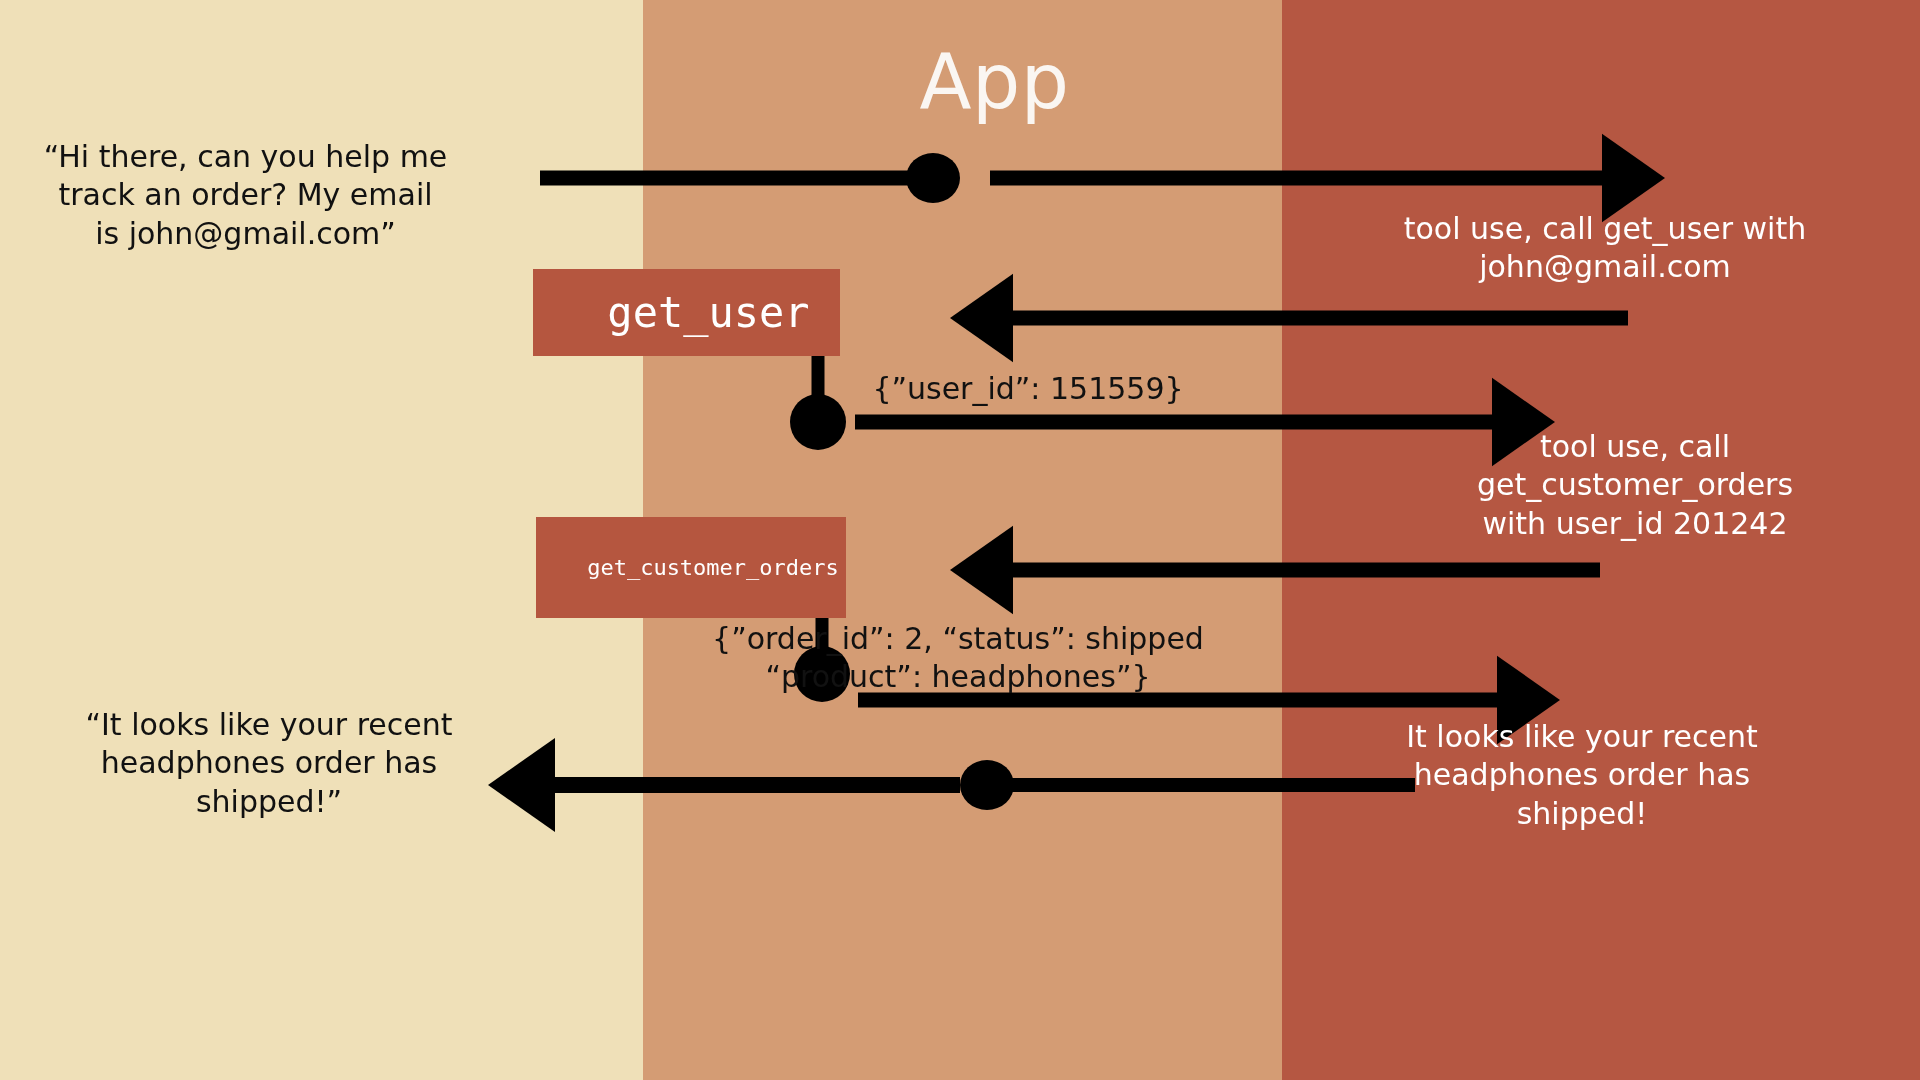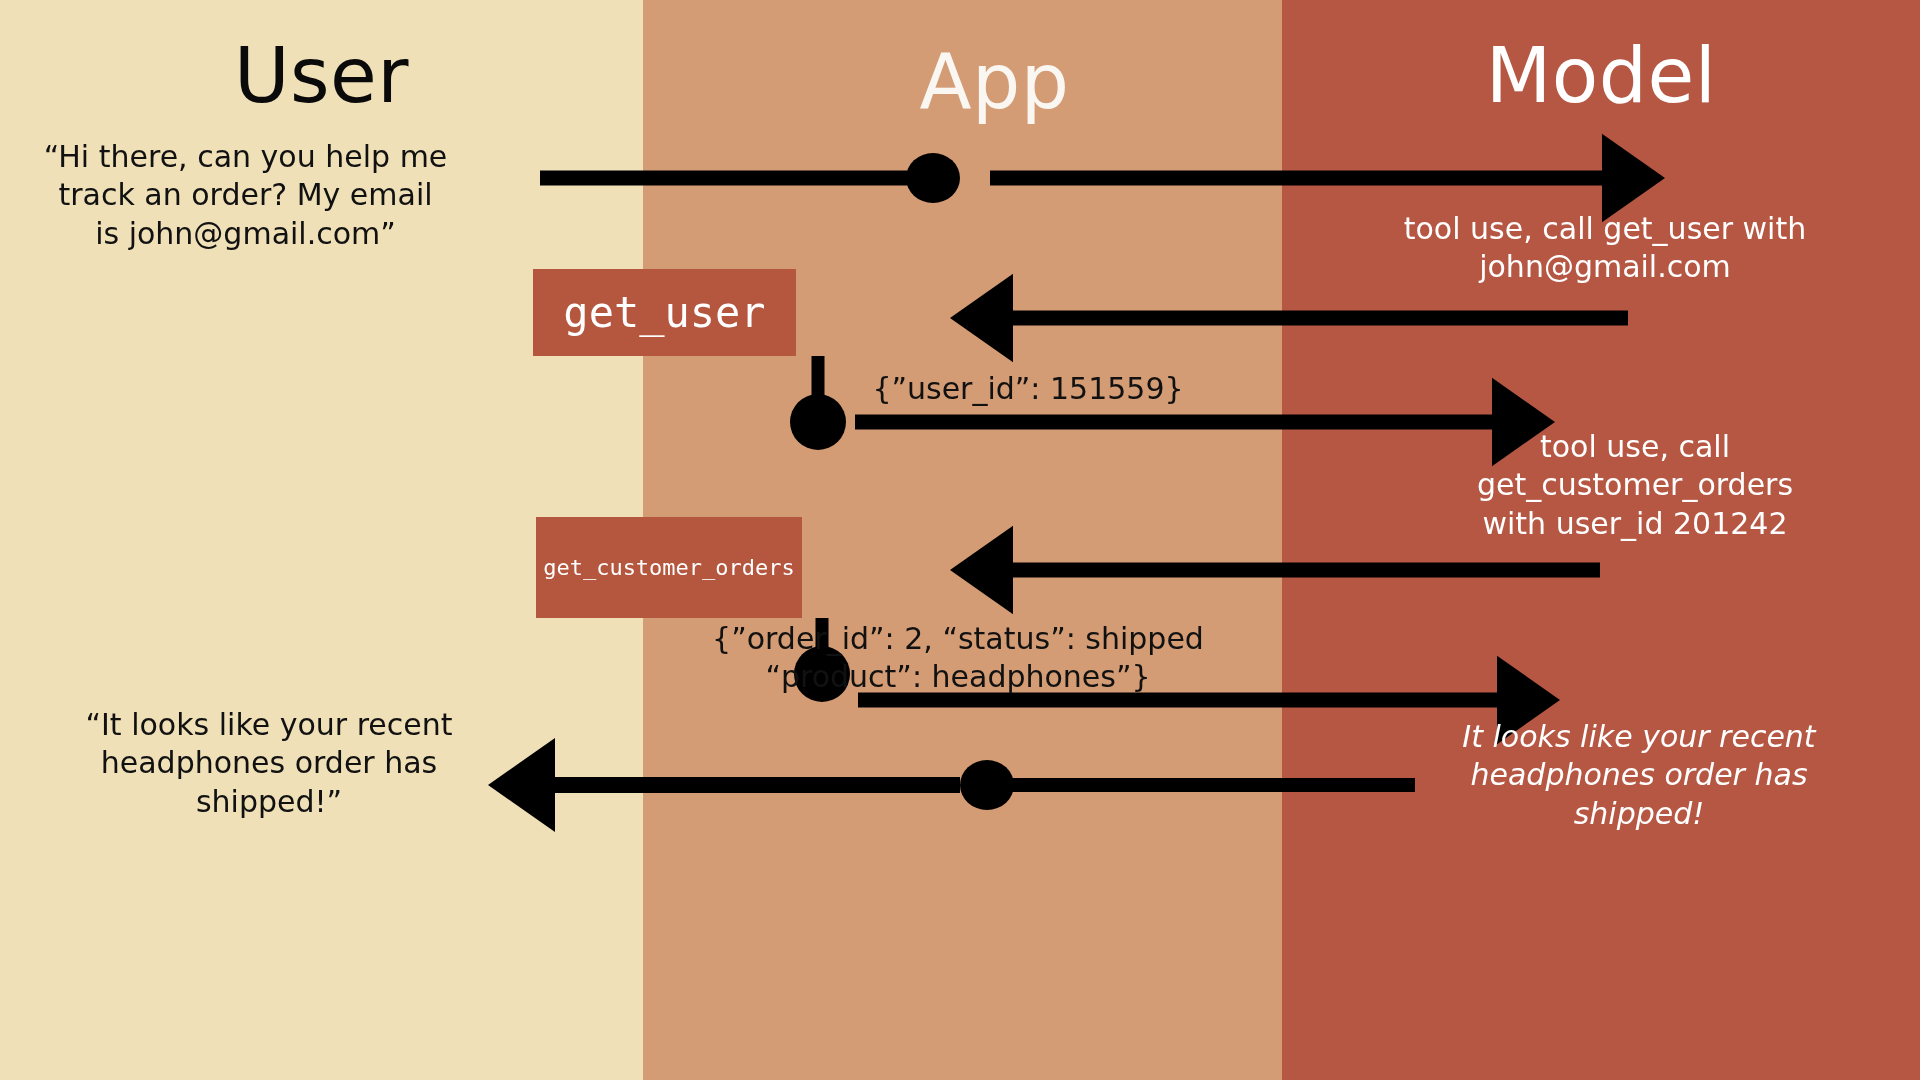--- a/index.html
+++ b/index.html
@@ -50,31 +50,32 @@
   }
   .msg-dark  { color: #111111; }
   .msg-light { color: #FFFFFF; }
 
   .msg-user-q      { left: 18px;   width: 455px; top: 138px; }
   .msg-model-1     { left: 1325px; width: 560px; top: 210px; }
   .msg-json-1      { left: 748px;  width: 560px; top: 370px; }
   .msg-model-2     { left: 1395px; width: 480px; top: 428px; }
   .msg-json-2      { left: 668px;  width: 580px; top: 620px; }
   .msg-user-a      { left: 49px;   width: 440px; top: 706px; }
-  .msg-model-3     { left: 1400px; width: 478px; top: 718px; font-style: italic; }
+  .msg-model-3     { left: 1343px; width: 478px; top: 718px; }
 
   
   .tool-box {
     position: absolute;
     background: #B5563F;
     display: flex;
     align-items: center;
     justify-content: center;
     color: #FFFFFF;
     font-family: "DejaVu Sans Mono", monospace;
+    padding-left: 44px;
   }
   .tool-get-user {
     left: 533px; top: 269px; width: 263px; height: 87px;
     font-size: 42px;
   }
   .tool-get-orders {
     left: 536px; top: 517px; width: 266px; height: 101px;
     font-size: 22px;
   }
 
@@ -88,23 +89,21 @@
 </style>
 </head>
 <body>
 
 <div id="stage">
 
   <div class="lane lane-user"></div>
   <div class="lane lane-app"></div>
   <div class="lane lane-model"></div>
 
-  <div class="lane-title title-user">User</div>
   <div class="lane-title title-app">App</div>
-  <div class="lane-title title-model">Model</div>
 
   <svg id="wires" viewBox="0 0 1920 1080">
     <defs>
       <marker id="arrowRight" markerWidth="10" markerHeight="10" refX="0.2" refY="3" orient="auto" markerUnits="strokeWidth">
         <path d="M0,0.05 L0,5.95 L4.2,3 z" fill="#000000"></path>
       </marker>
       <marker id="arrowLeft" markerWidth="10" markerHeight="10" refX="0.2" refY="3" orient="auto" markerUnits="strokeWidth">
         <path d="M0,0.05 L0,5.95 L4.2,3 z" fill="#000000"></path>
       </marker>
     </defs>

